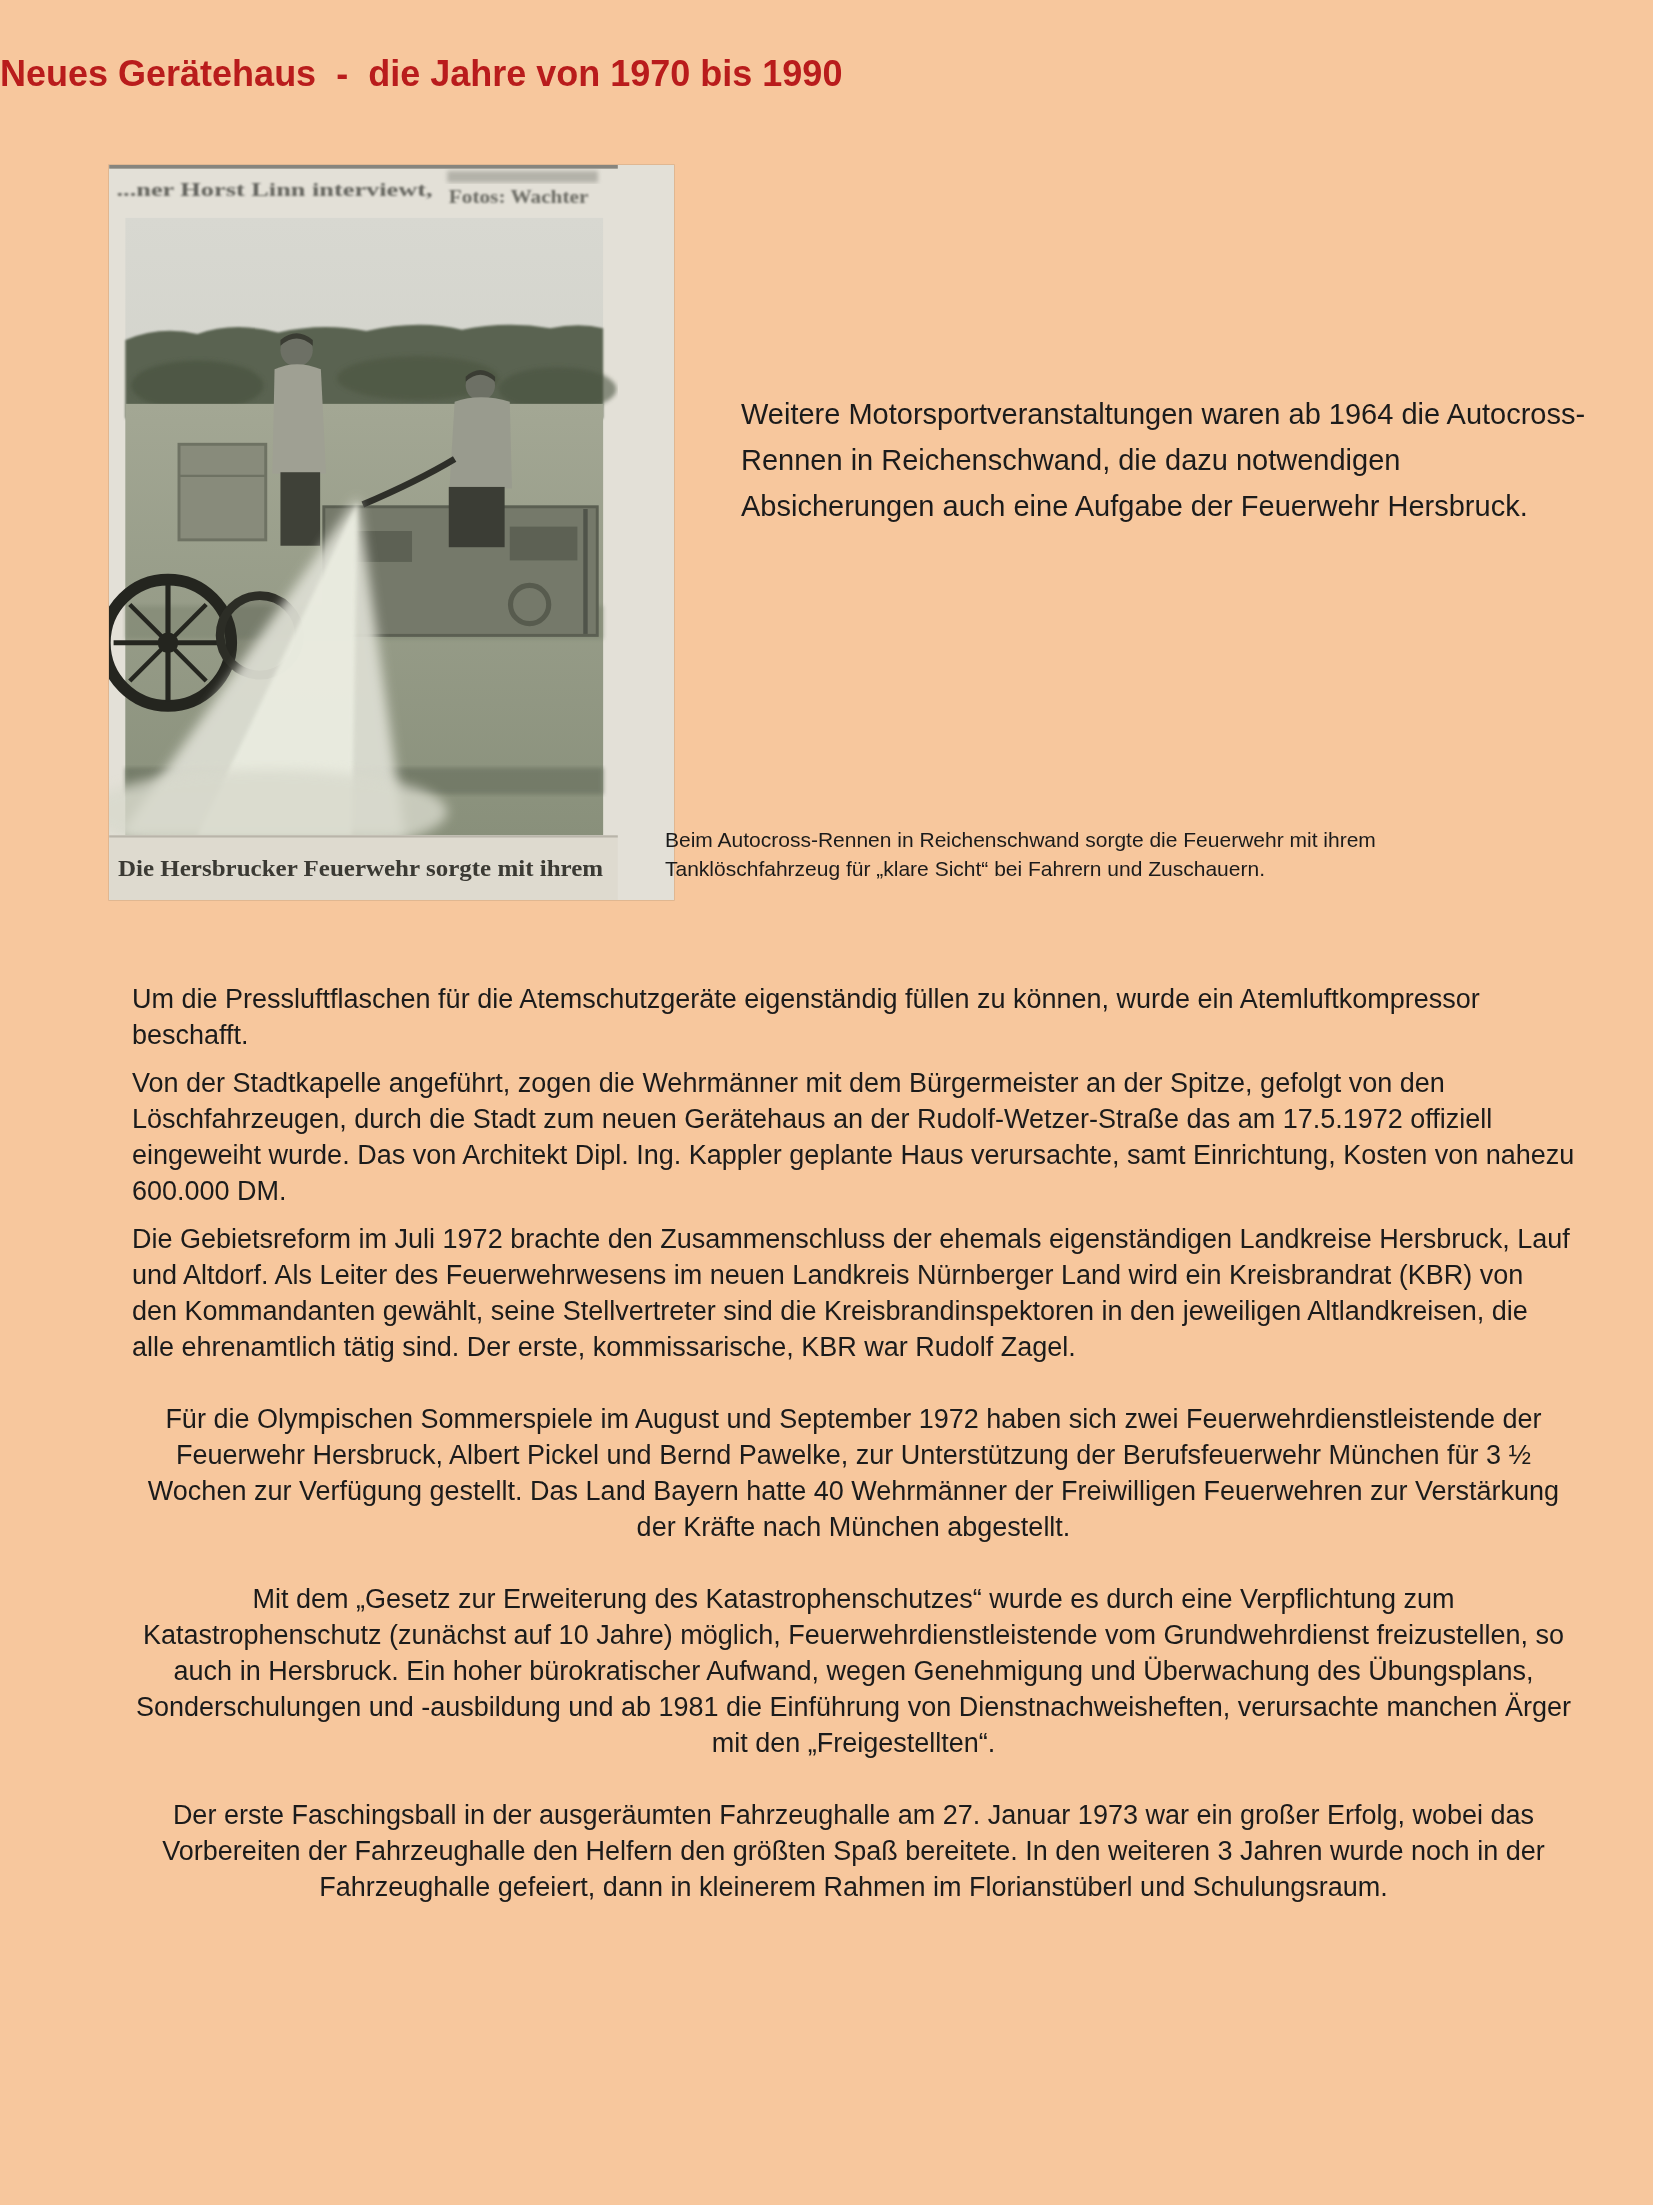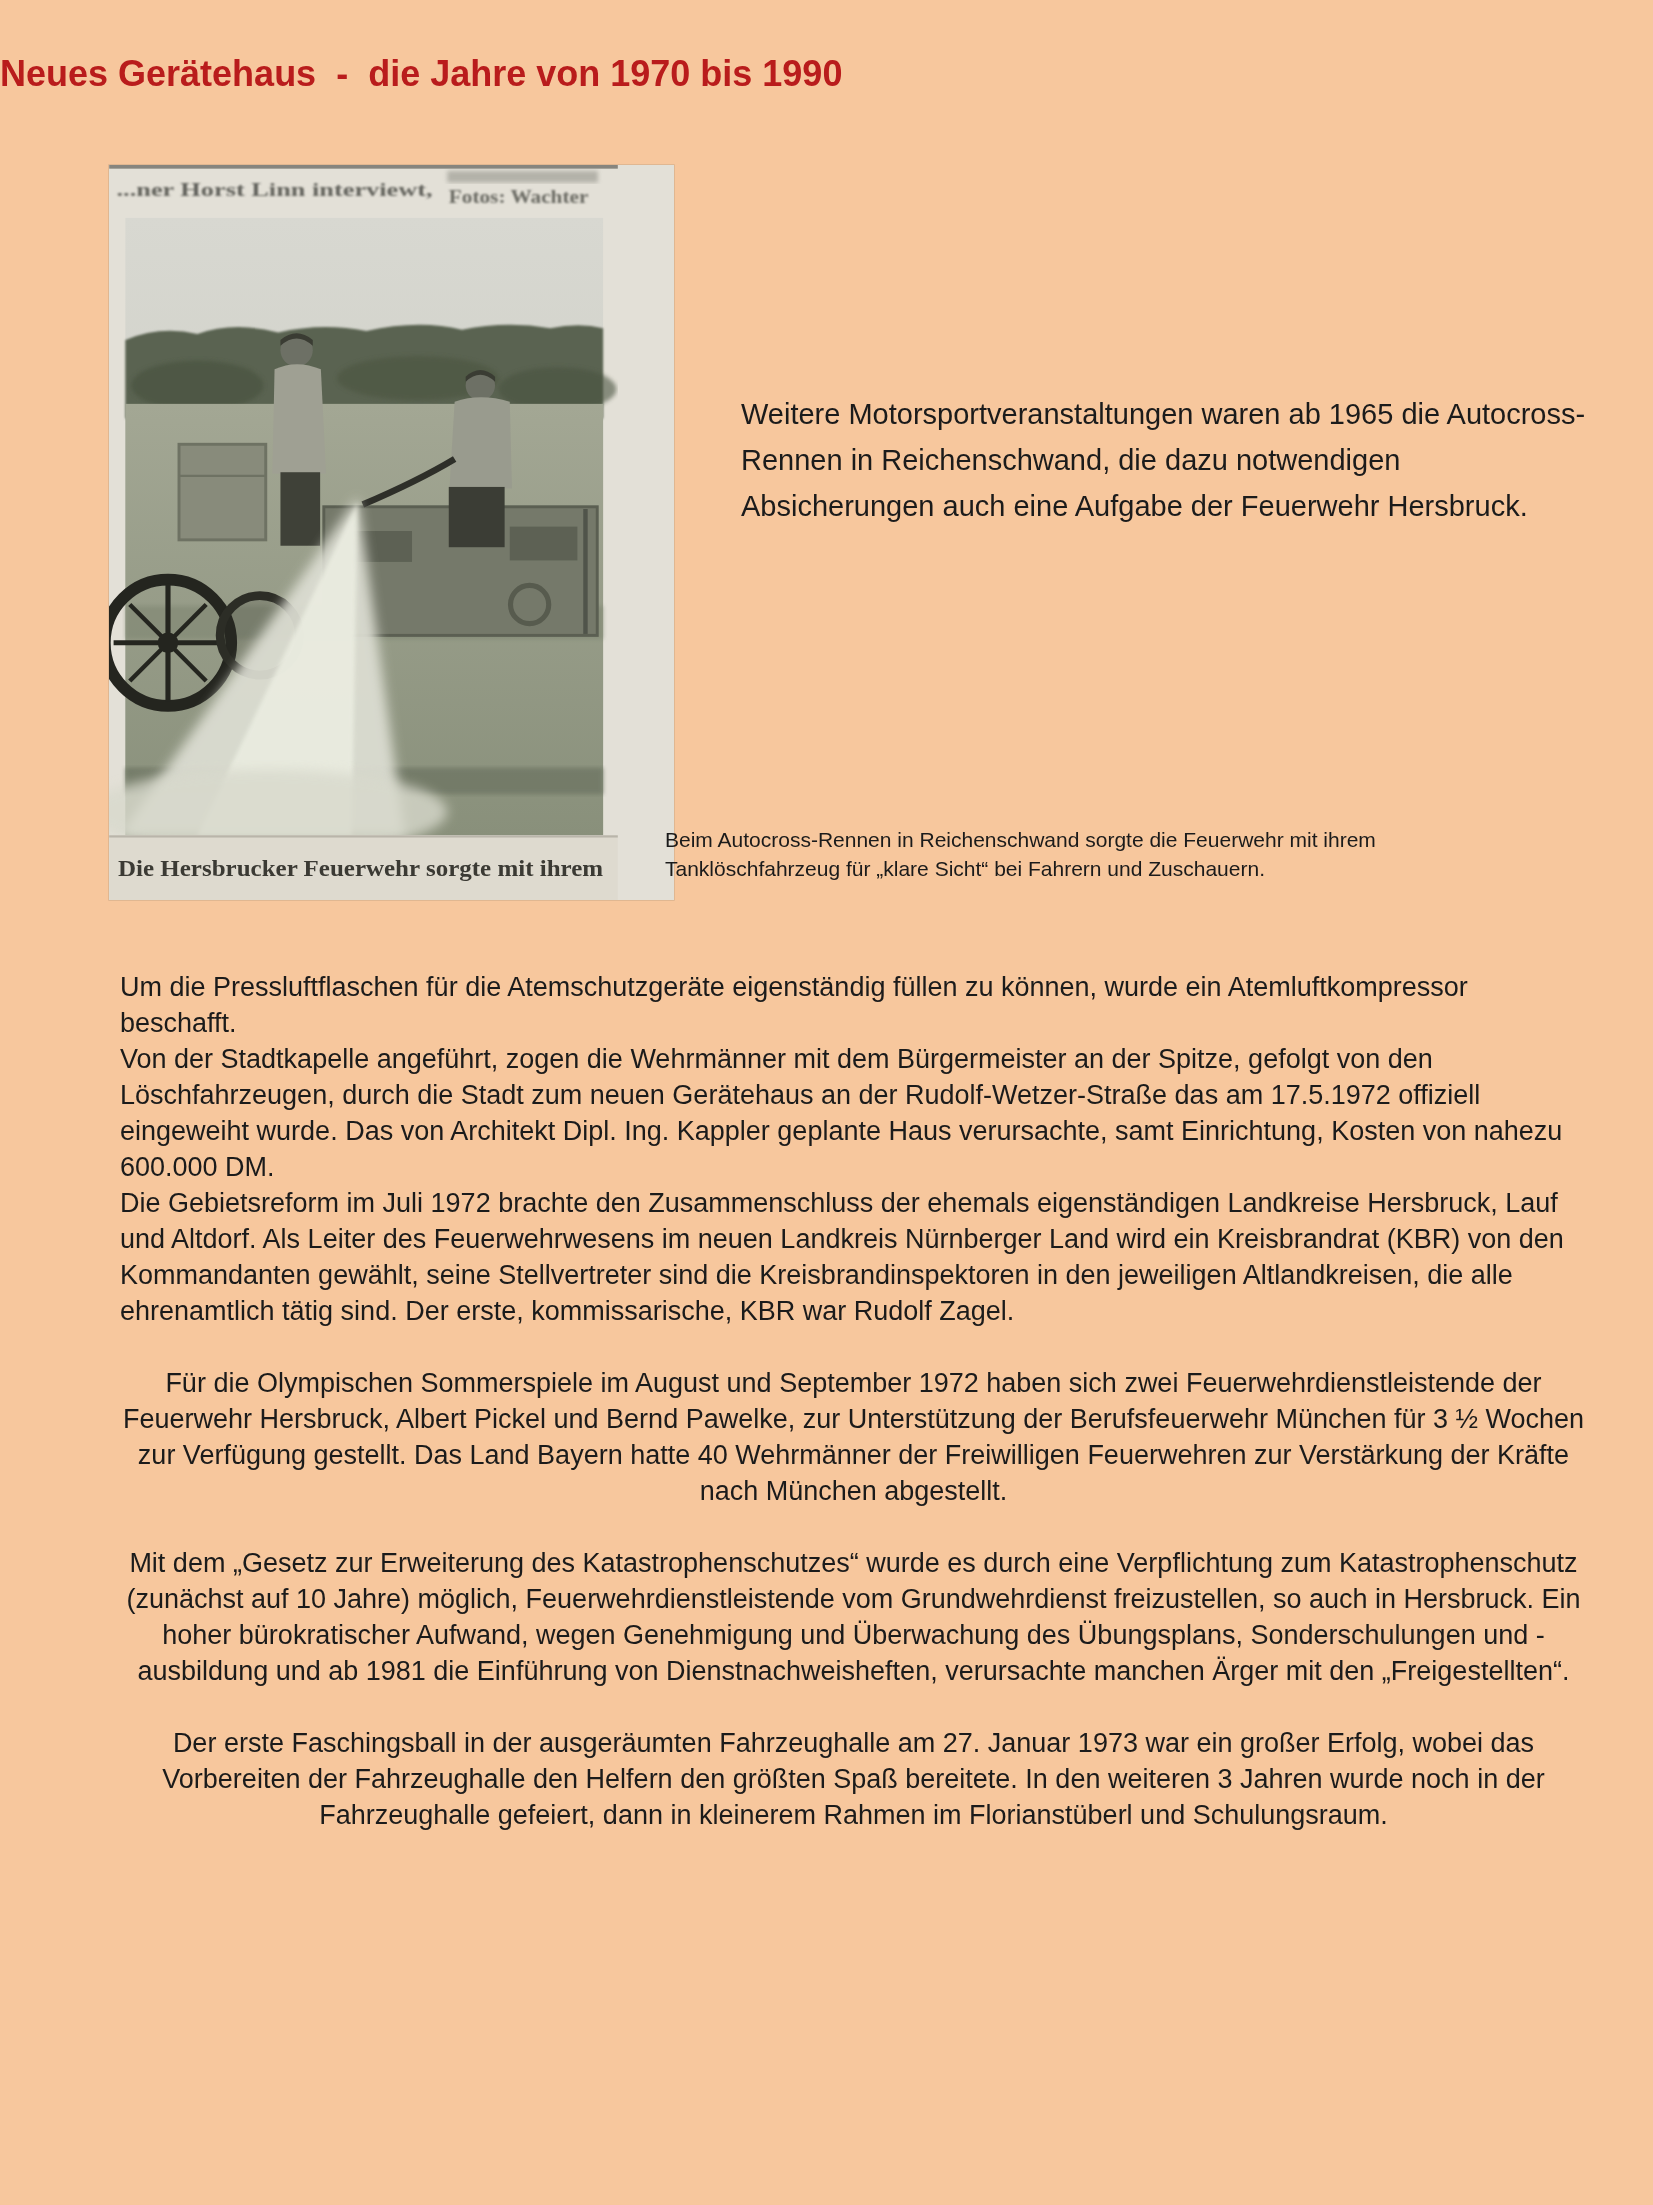--- a/index.html
+++ b/index.html
@@ -56,21 +56,21 @@
   .bodytext {
     position: absolute;
     left: 120px;
     top: 969px;
     width: 1467px;
     font-size: 27px;
     line-height: 36px;
     color: #1b1b1b;
   }
   .bodytext p {
-    margin: 0;
+    margin: 12px;
     white-space: pre-wrap;
   }
   .block + .block {
     margin-top: 36px;
     text-align: center;
   }
 </style>
 </head>
 <body>
 
@@ -149,21 +149,21 @@
       <polygon points="338,452 14,912 402,912" fill="#dedfd4" opacity="0.92" filter="url(#blur8)"></polygon>
       <polygon points="338,458 120,912 330,912" fill="#eceee2" opacity="0.85" filter="url(#blur3)"></polygon>
       <ellipse cx="215" cy="880" rx="245" ry="58" fill="#d8d9cc" opacity="0.8" filter="url(#blur8)"></ellipse>
 
       <rect x="0" y="912" width="692" height="88" fill="#dedacf"></rect>
       <rect x="0" y="912" width="692" height="3" fill="#b9b5aa"></rect>
       <text x="12" y="968" font-size="31" font-weight="bold" font-family="Liberation Serif, serif" fill="#3b3a34" textLength="660" lengthAdjust="spacingAndGlyphs">Die Hersbrucker Feuerwehr sorgte mit ihrem</text>
     </svg>
   </div>
 
-  <div class="intro">Weitere Motorsportveranstaltungen waren ab 1965 die Autocross-Rennen in Reichenschwand, die dazu notwendigen Absicherungen auch eine Aufgabe der Feuerwehr Hersbruck.</div>
+  <div class="intro">Weitere Motorsportveranstaltungen waren ab 1964 die Autocross-Rennen in Reichenschwand, die dazu notwendigen Absicherungen auch eine Aufgabe der Feuerwehr Hersbruck.</div>
 
   <div class="photo-caption">Beim Autocross-Rennen in Reichenschwand sorgte die Feuerwehr mit ihrem Tanklöschfahrzeug für „klare Sicht“ bei Fahrern und Zuschauern.</div>
 
   <div class="bodytext">
     <div class="block">
       <p>Um die Pressluftflaschen für die Atemschutzgeräte eigenständig füllen zu können, wurde ein Atemluftkompressor beschafft.</p>
       <p>Von der Stadtkapelle angeführt, zogen die Wehrmänner mit dem Bürgermeister an der Spitze, gefolgt von den Löschfahrzeugen, durch die Stadt zum neuen Gerätehaus an der Rudolf-Wetzer-Straße das am 17.5.1972 offiziell eingeweiht wurde. Das von Architekt Dipl. Ing. Kappler geplante Haus verursachte, samt Einrichtung, Kosten von nahezu 600.000 DM.</p>
       <p>Die Gebietsreform im Juli 1972 brachte den Zusammenschluss der ehemals eigenständigen Landkreise Hersbruck, Lauf und Altdorf. Als Leiter des Feuerwehrwesens im neuen Landkreis Nürnberger Land wird ein Kreisbrandrat (KBR) von den Kommandanten gewählt, seine Stellvertreter sind die Kreisbrandinspektoren in den jeweiligen Altlandkreisen, die alle ehrenamtlich tätig sind. Der erste, kommissarische, KBR war Rudolf Zagel.</p>
     </div>
     <div class="block">

